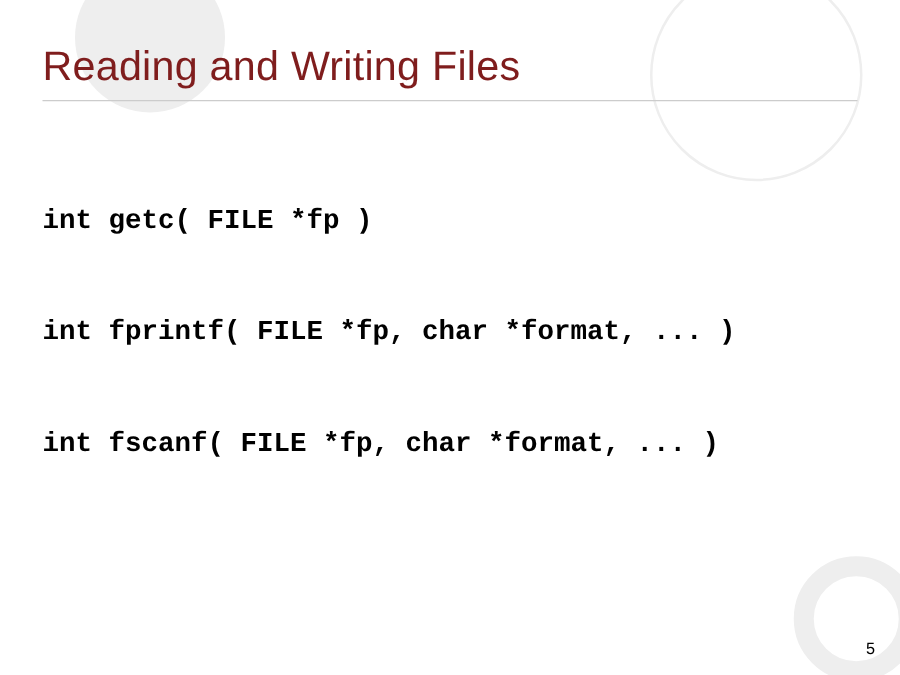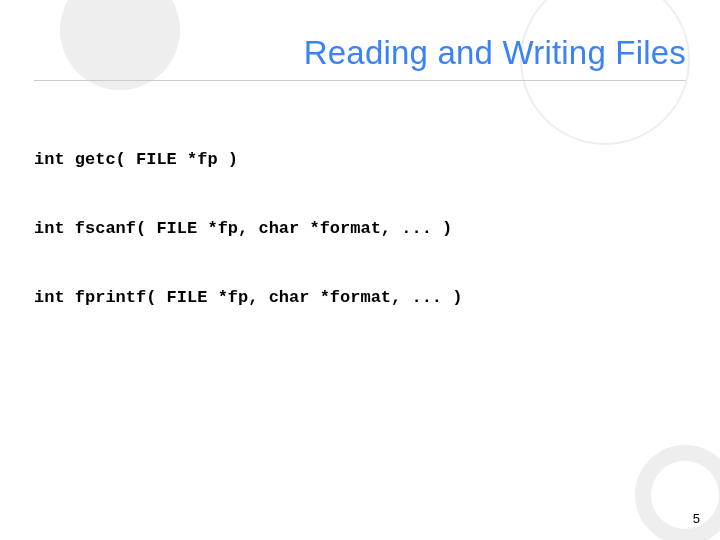--- a/index.html
+++ b/index.html
@@ -38,34 +38,33 @@
     top: 445px;
     border: 16px solid #eeeeee;
   }
   .content {
     position: relative;
     z-index: 2;
     padding: 34px 34px 0 34px;
   }
   .title {
     font-size: 33px;
-    color: #3b82f6;
+    color: #7f1d1d;
     margin: 0 0 8px 0;
     font-weight: normal;
     letter-spacing: 0.2px;
-    text-align: right;
   }
   .rule {
     border: none;
     border-top: 1.5px solid #cccccc;
     margin: 0 0 22px 0;
   }
   .code {
     font-family: "Courier New", Courier, monospace;
-    font-size: 17px;
+    font-size: 22px;
     line-height: 1.35;
     white-space: pre;
     font-weight: bold;
     color: #000;
   }
   .block {
     margin-bottom: 28px;
   }
   .page-num {
     position: absolute;
@@ -81,22 +80,22 @@
 <div class="circle circle-gray-top"></div>
 <div class="circle circle-outline-top"></div>
 <div class="circle circle-outline-bottom"></div>
 
 <div class="content">
   <h1 class="title">Reading and Writing Files</h1>
   <hr class="rule">
 
   <div class="code block">
     <div>int getc( FILE *fp )</div>
+    <div>int fprintf( FILE *fp, char *format, ... )</div>
     <div>int fscanf( FILE *fp, char *format, ... )</div>
-    <div>int fprintf( FILE *fp, char *format, ... )</div>
   </div>
 
   <div class="code block">
     
     
     
   </div>
 
 </div>
 

